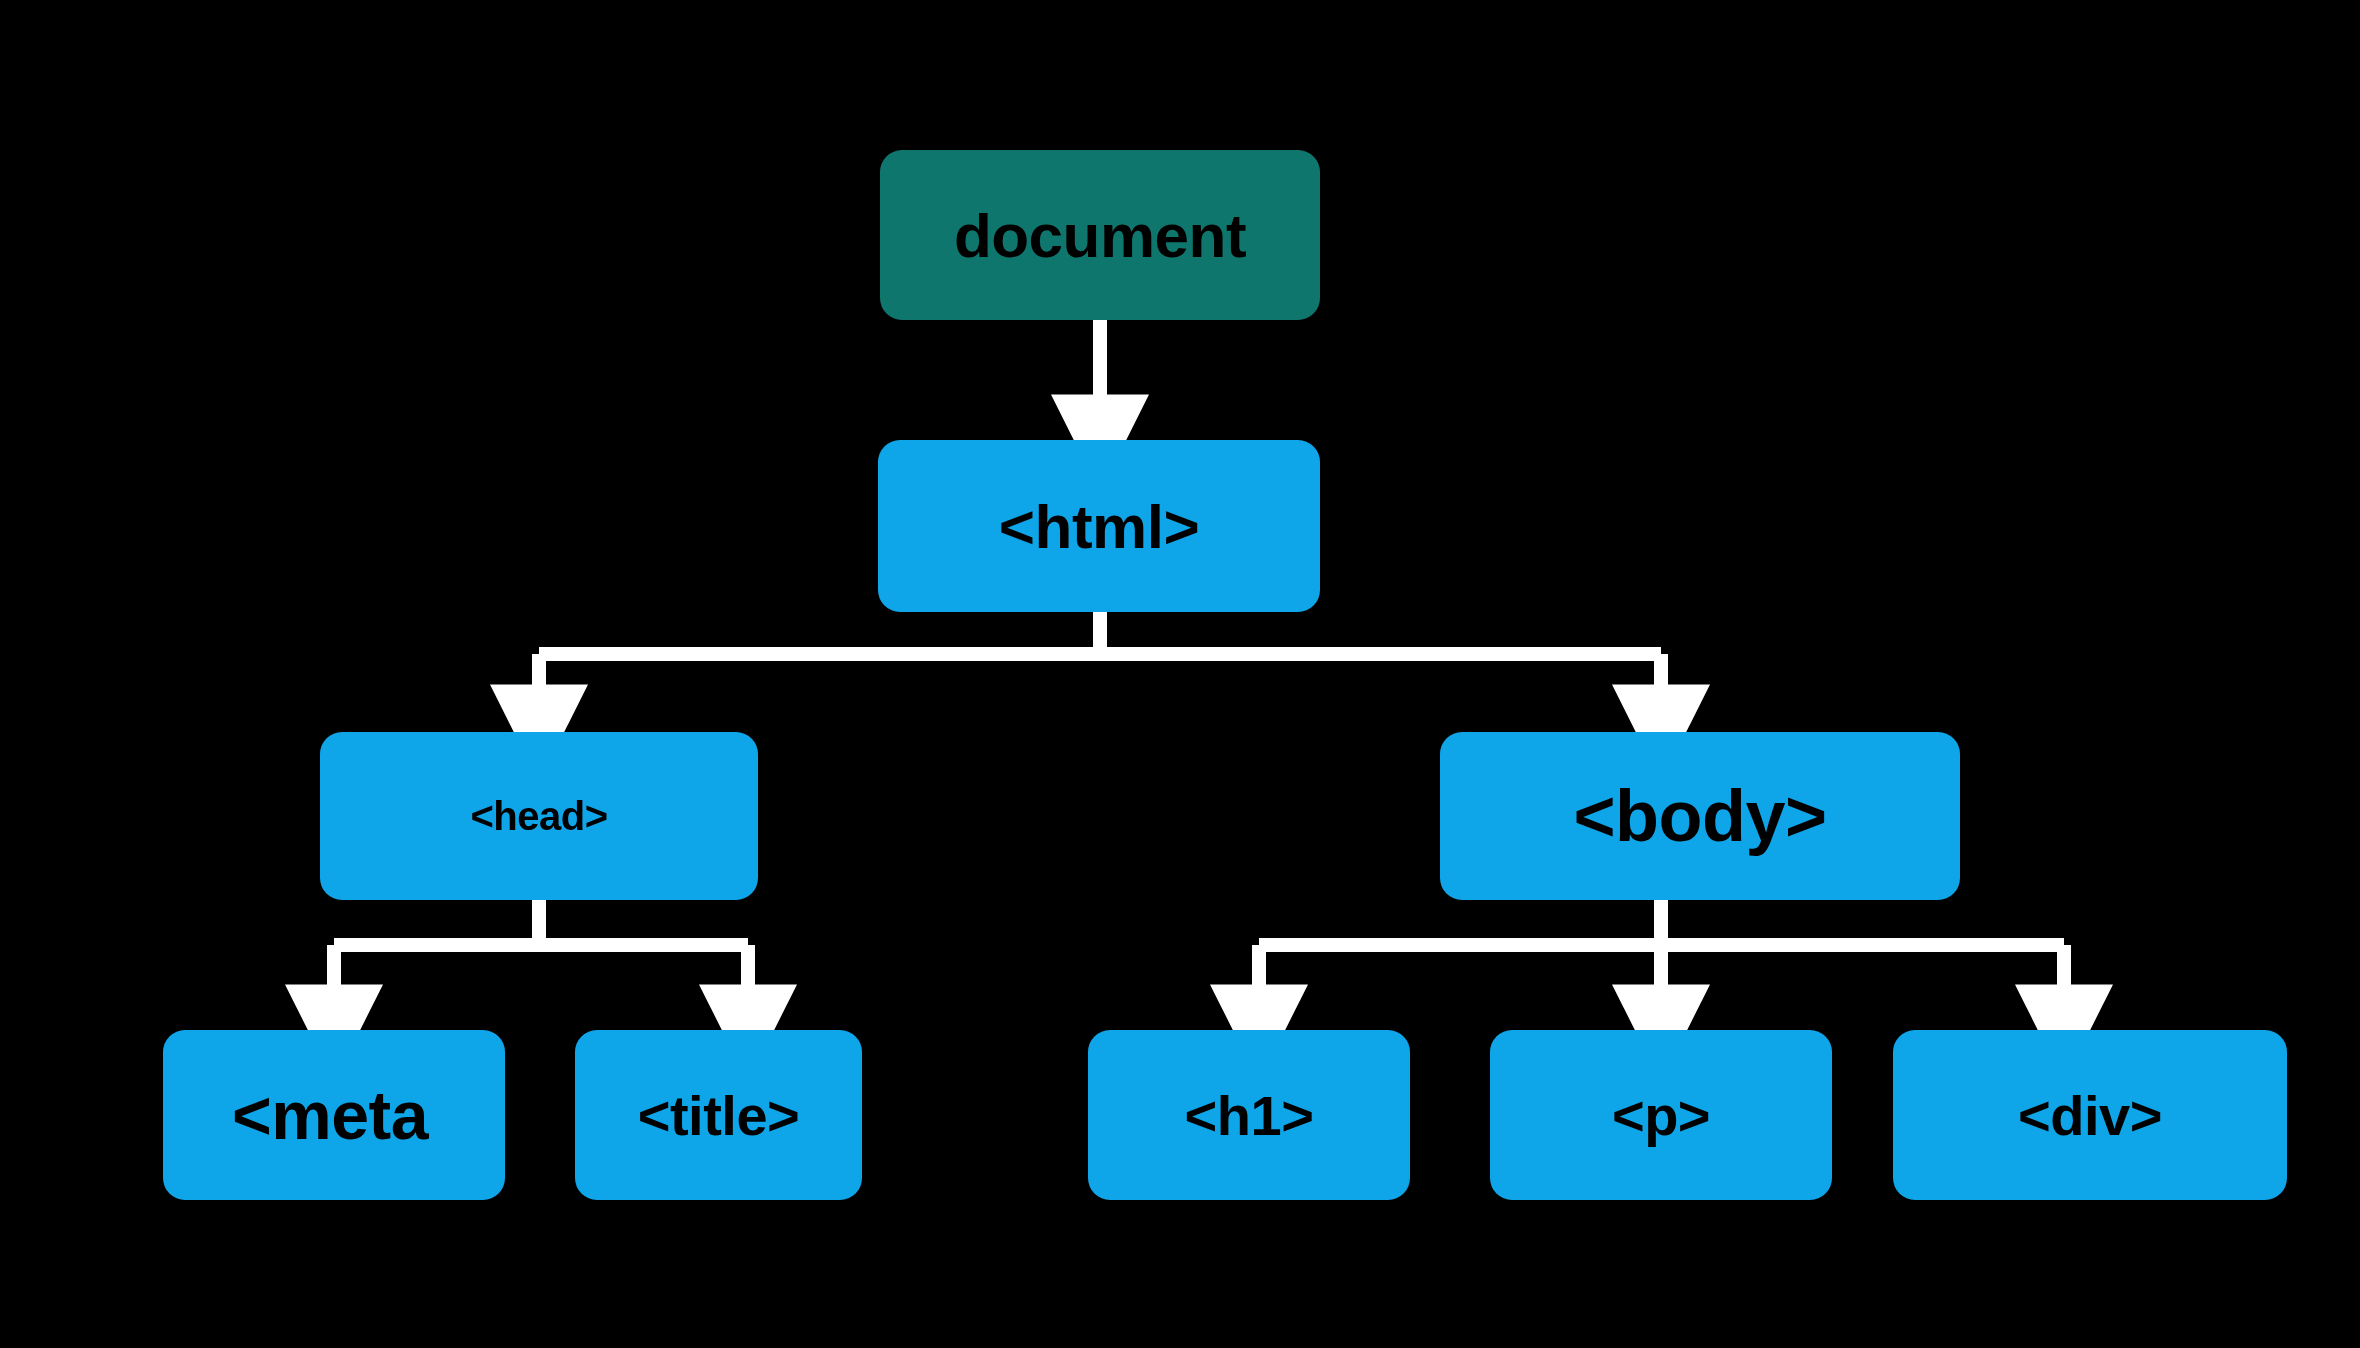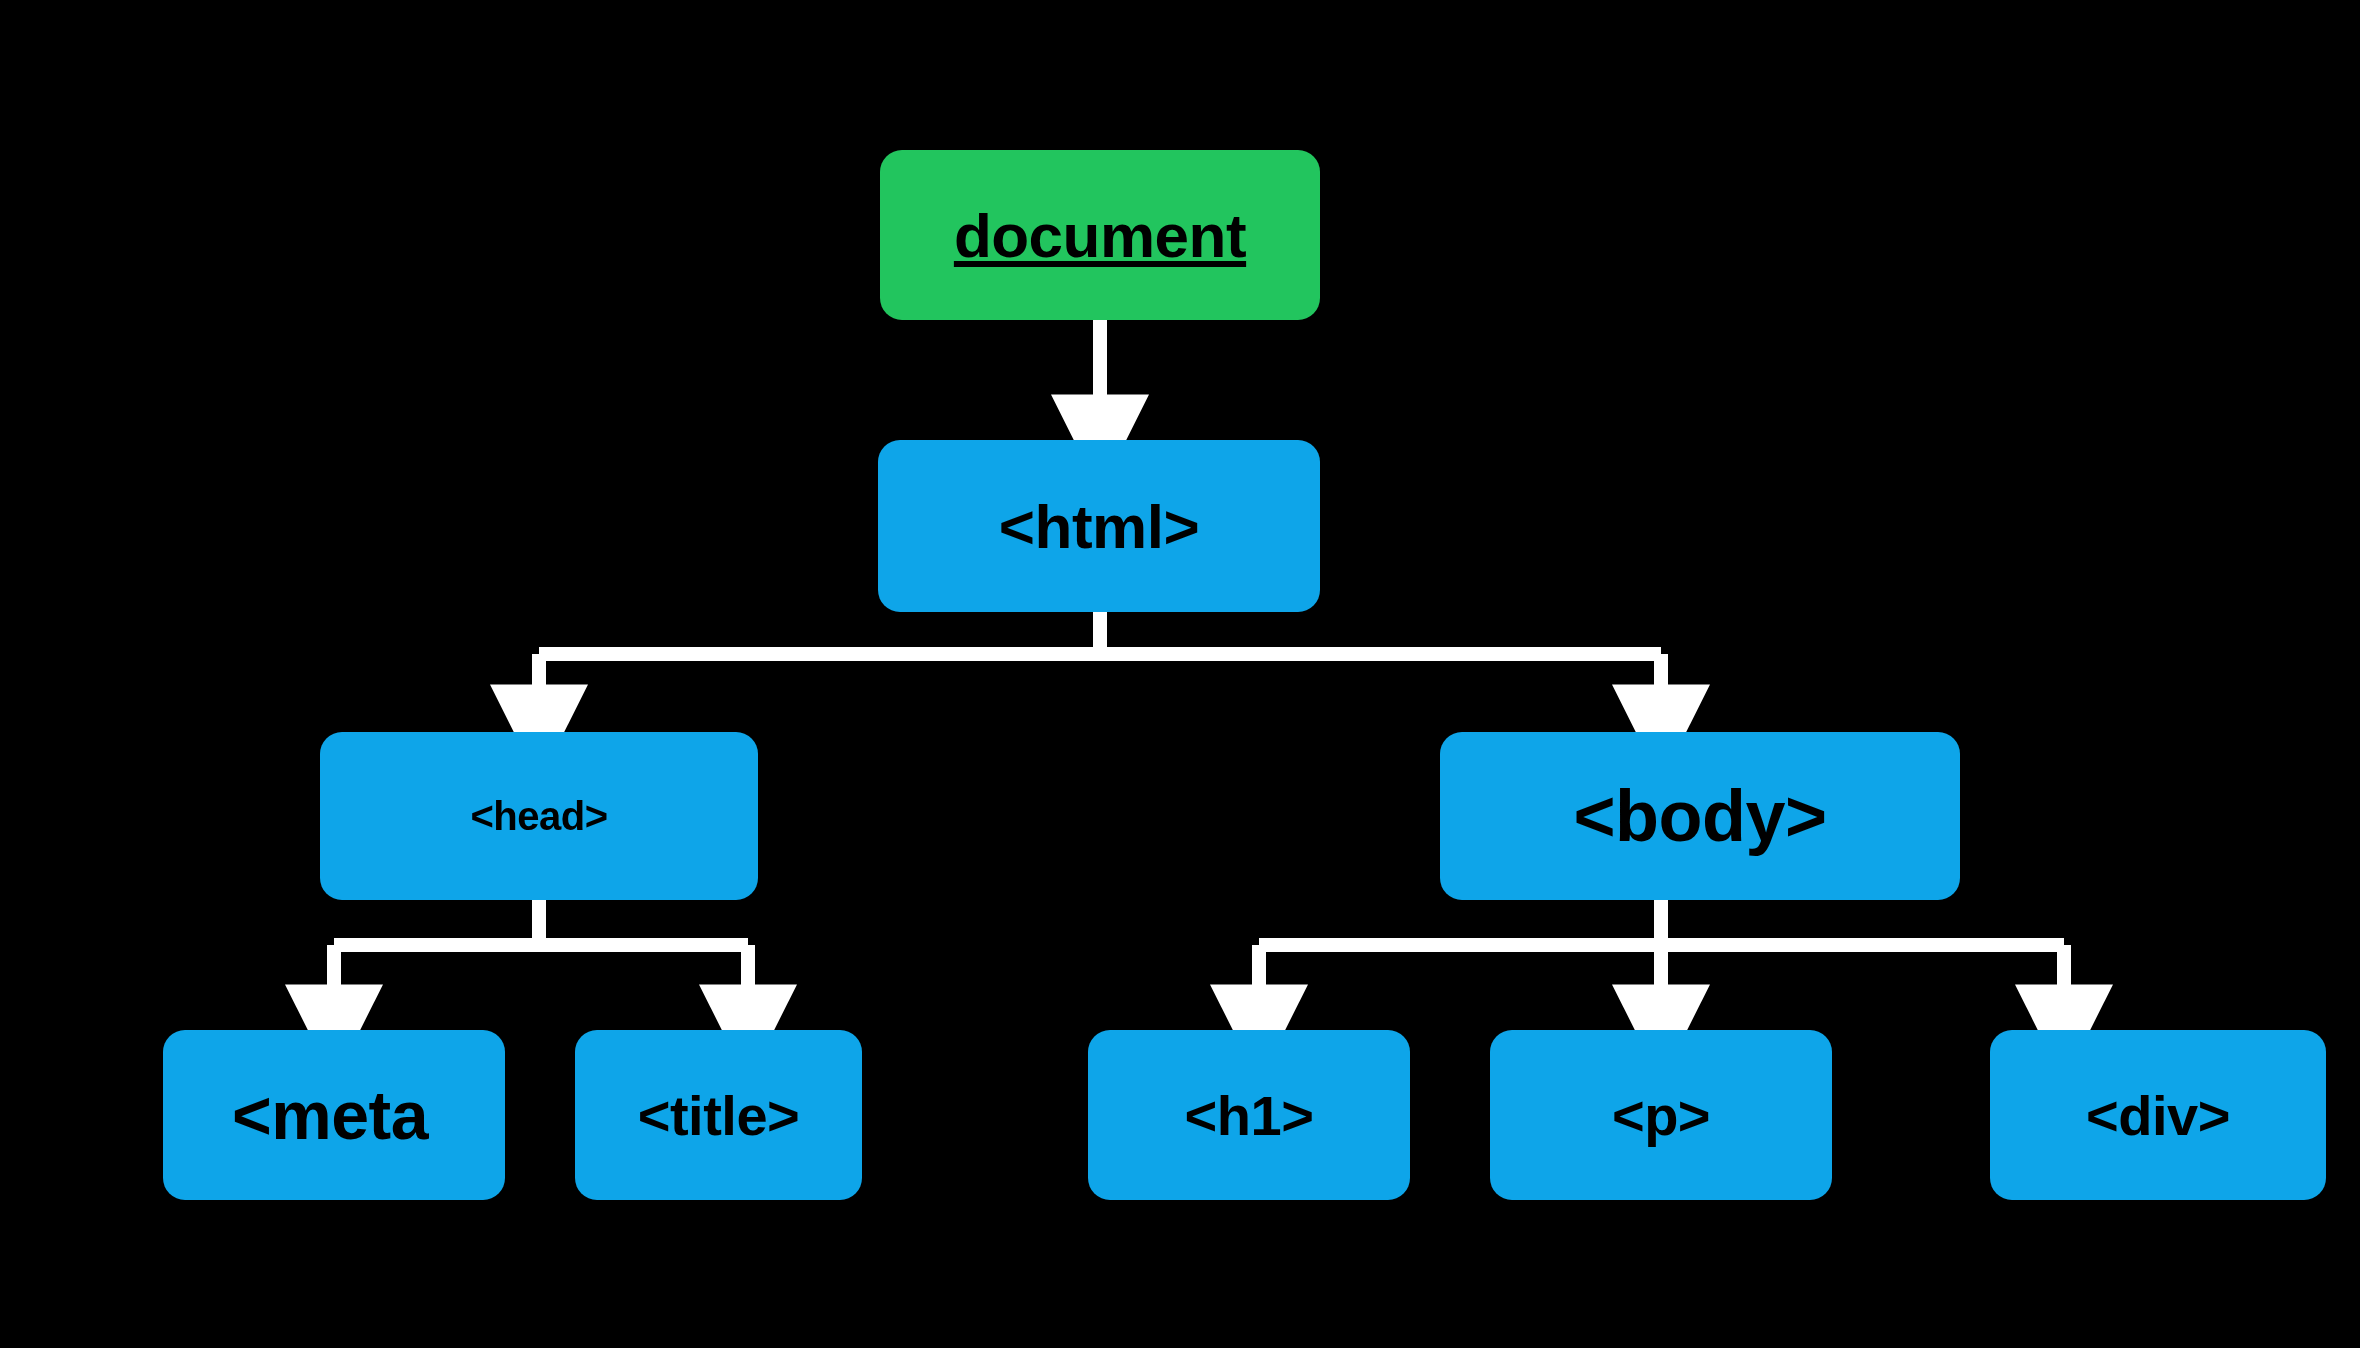--- a/index.html
+++ b/index.html
@@ -34,33 +34,33 @@
     justify-content: center;
     border-radius: 22px;
     box-sizing: border-box;
     color: #000000;
     font-weight: bold;
     letter-spacing: -0.5px;
     white-space: nowrap;
     overflow: hidden;
     z-index: 2;
   }
-  .node.green { background: #22c55e; text-decoration: underline; }
+  .node.green { background: #0f766e; }
   .node.blue  { background: #0ea5e9; }
 
   
   #node-document { left: 880px;  top: 150px;  width: 440px; height: 170px; font-size: 62px; }
   #node-html     { left: 878px;  top: 440px;  width: 442px; height: 172px; font-size: 62px; }
   #node-head     { left: 320px;  top: 732px;  width: 438px; height: 168px; font-size: 40px; }
   #node-body     { left: 1440px; top: 732px;  width: 520px; height: 168px; font-size: 72px; }
   #node-meta     { left: 163px;  top: 1030px; width: 342px; height: 170px; font-size: 68px; }
   #node-title    { left: 575px;  top: 1030px; width: 287px; height: 170px; font-size: 56px; }
   #node-h1       { left: 1088px; top: 1030px; width: 322px; height: 170px; font-size: 56px; }
   #node-p        { left: 1490px; top: 1030px; width: 342px; height: 170px; font-size: 56px; }
-  #node-div      { left: 1990px; top: 1030px; width: 336px; height: 170px; font-size: 56px; }
+  #node-div      { left: 1893px; top: 1030px; width: 394px; height: 170px; font-size: 56px; }
 
   
   #node-meta .label { transform: translateX(-4px); }
 </style>
 </head>
 <body>
 
 <div id="stage">
 
   <svg id="edges" viewBox="0 0 2360 1348" width="2360" height="1348" xmlns="http://www.w3.org/2000/svg">

